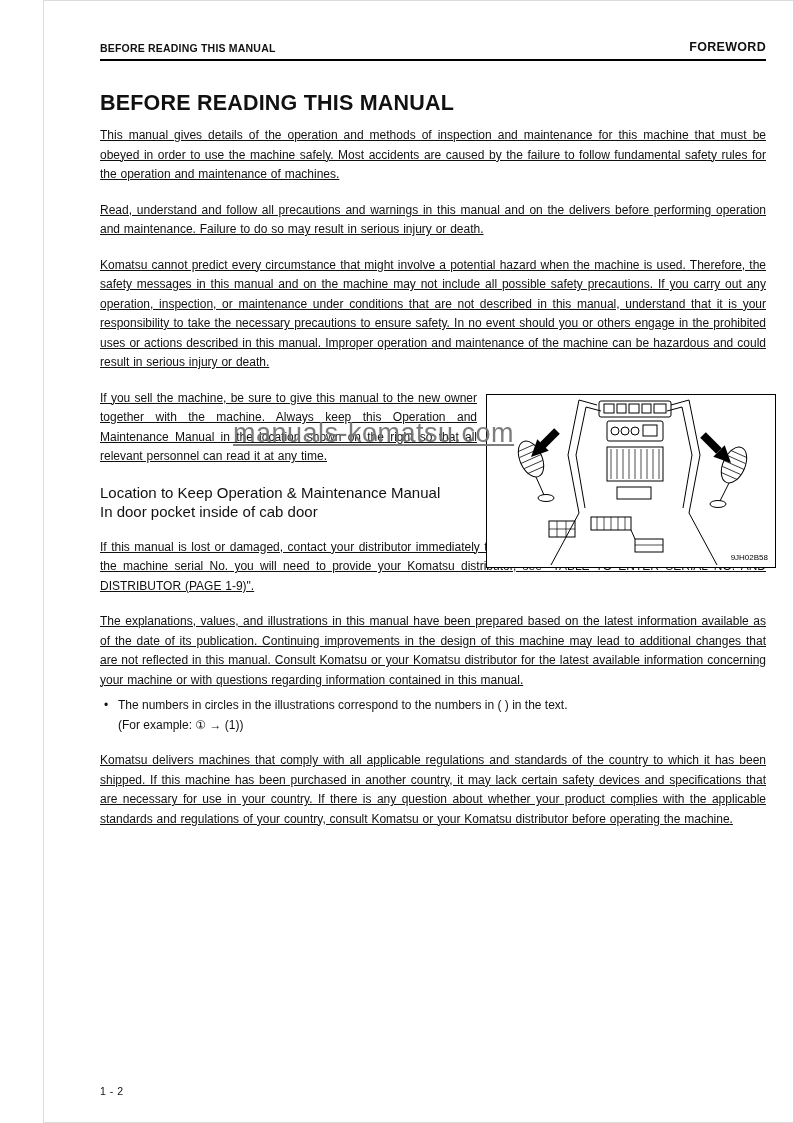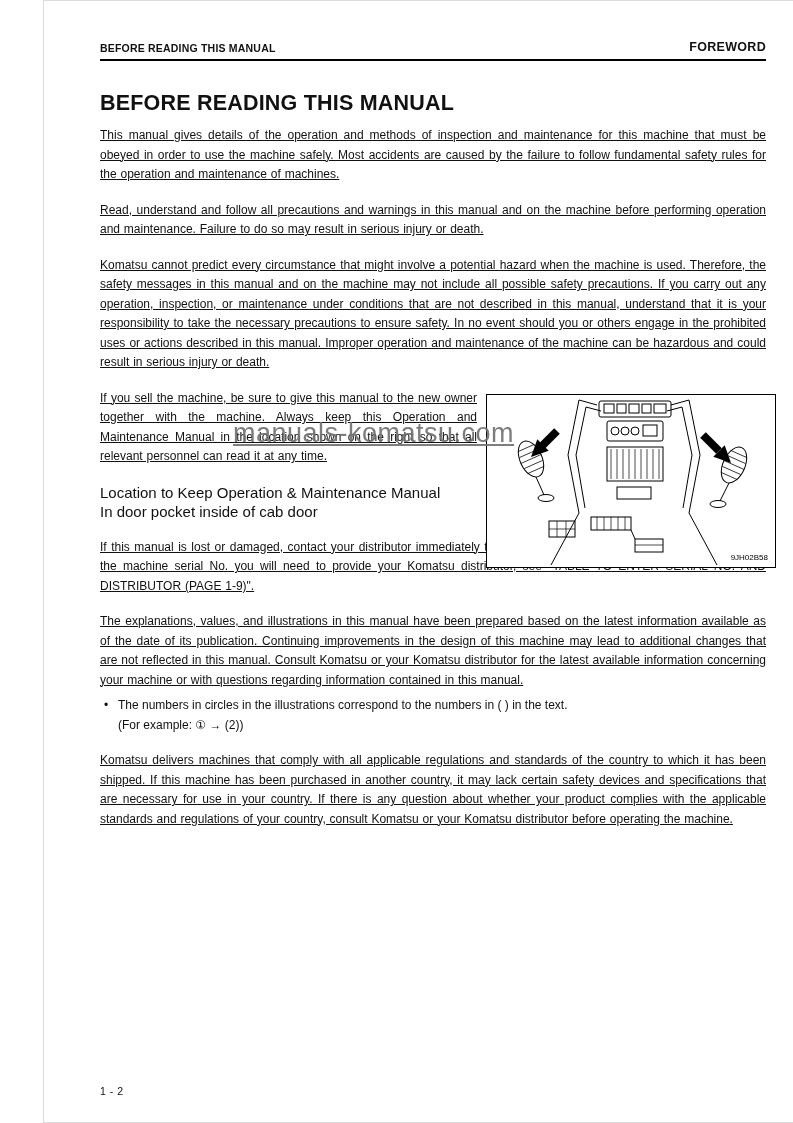--- a/index.html
+++ b/index.html
@@ -66,37 +66,37 @@
   <div class="content">
 
     <div class="doc-header">
       <span class="left">BEFORE READING THIS MANUAL</span>
       <span class="right">FOREWORD</span>
     </div>
 
     <h1 class="page-title">BEFORE READING THIS MANUAL</h1>
 
     <p class="body-text first">This manual gives details of the operation and methods of inspection and maintenance for this machine that must be obeyed in order to use the machine safely. Most accidents are caused by the failure to follow fundamental safety rules for the operation and maintenance of machines.</p>
-    <p class="body-text">Read, understand and follow all precautions and warnings in this manual and on the machine before performing operation and maintenance. Failure to do so may result in serious injury or death.</p>
+    <p class="body-text">Read, understand and follow all precautions and warnings in this manual and on the delivers before performing operation and maintenance. Failure to do so may result in serious injury or death.</p>
     <p class="body-text">Komatsu cannot predict every circumstance that might involve a potential hazard when the machine is used. Therefore, the safety messages in this manual and on the machine may not include all possible safety precautions. If you carry out any operation, inspection, or maintenance under conditions that are not described in this manual, understand that it is your responsibility to take the necessary precautions to ensure safety. In no event should you or others engage in the prohibited uses or actions described in this manual. Improper operation and maintenance of the machine can be hazardous and could result in serious injury or death.</p>
     <p class="body-text narrow">If you sell the machine, be sure to give this manual to the new owner together with the machine. Always keep this Operation and Maintenance Manual in the location shown on the right so that all relevant personnel can read it at any time.</p>
 
     <div class="caption narrow">
       <div>Location to Keep Operation &amp; Maintenance Manual</div>
       <div>In door pocket inside of cab door</div>
     </div>
 
     <p class="body-text after-figure">If this manual is lost or damaged, contact your distributor immediately to arrange for its replacement. For details regarding the machine serial No. you will need to provide your Komatsu distributor, see "TABLE TO ENTER SERIAL NO. AND DISTRIBUTOR (PAGE 1-9)".</p>
     <p class="body-text">The explanations, values, and illustrations in this manual have been prepared based on the latest information available as of the date of its publication. Continuing improvements in the design of this machine may lead to additional changes that are not reflected in this manual. Consult Komatsu or your Komatsu distributor for the latest available information concerning your machine or with questions regarding information contained in this manual.</p>
 
     <div class="bullet-row">
       <span class="bullet-marker">•</span>
       <span>The numbers in circles in the illustrations correspond to the numbers in ( ) in the text.</span>
     </div>
-    <div class="bullet-sub">(For example: ① → (2))</div>
+    <div class="bullet-sub">(For example: ① → (1))</div>
 
     <p class="body-text">Komatsu delivers machines that comply with all applicable regulations and standards of the country to which it has been shipped. If this machine has been purchased in another country, it may lack certain safety devices and specifications that are necessary for use in your country. If there is any question about whether your product complies with the applicable standards and regulations of your country, consult Komatsu or your Komatsu distributor before operating the machine.</p>
 
   </div>
 
   <div class="figure-box">
     <svg viewBox="0 0 288 172" xmlns="http://www.w3.org/2000/svg">
       <g fill="none" stroke="#000" stroke-width="1">
 
         <rect x="112" y="6" width="72" height="16" rx="2"></rect>

